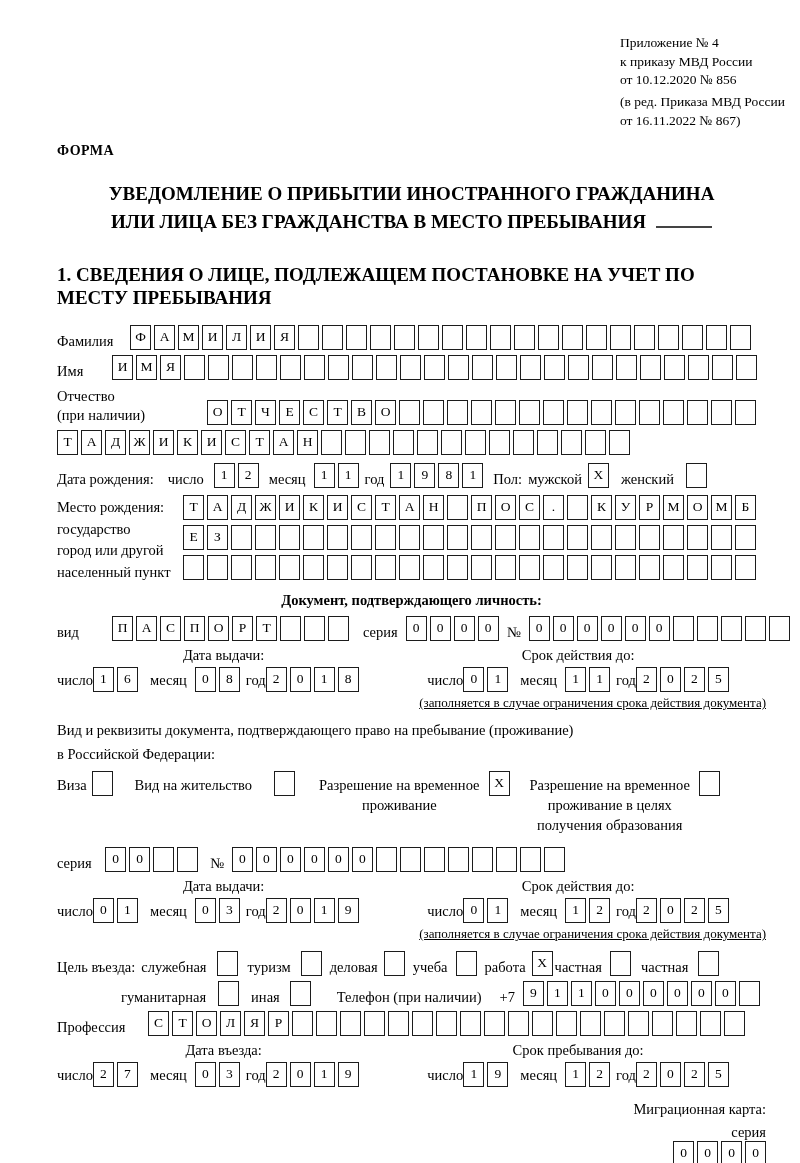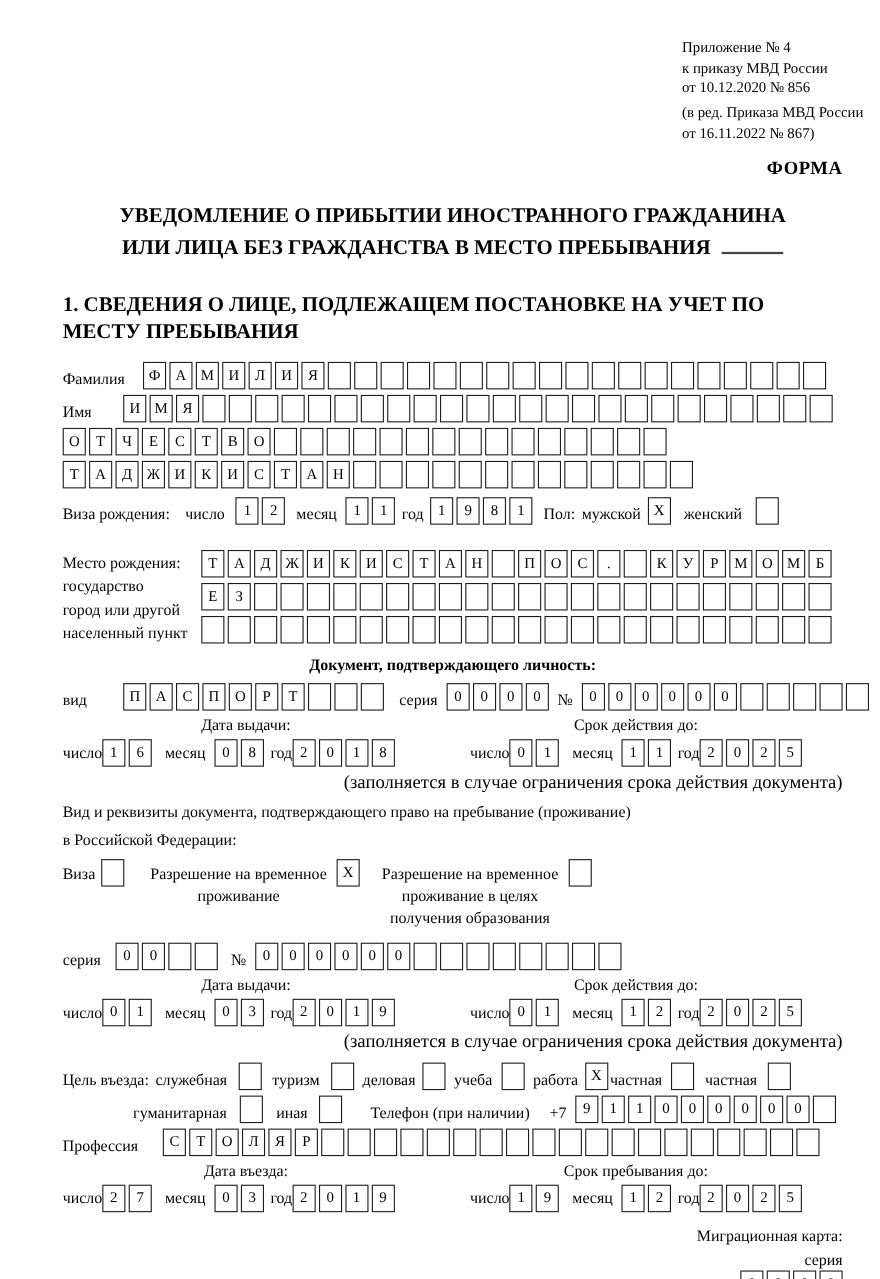--- a/index.html
+++ b/index.html
@@ -8,21 +8,21 @@
     width:800px; height:1163px; overflow:hidden;
     color:#000; font-family:"Liberation Serif", serif;
     font-size:14.5px; line-height:1.25;
   }
   .page { padding:34px 34px 0 57px; }
 
   
   .annex { margin-left:563px; font-size:13.5px; line-height:1.38; white-space:nowrap; }
   .annex .rev { margin-top:3px; }
   .annex .rev + .rev { margin-top:0; }
-  .forma { text-align:right; font-weight:bold; font-size:17px; margin-top:12px; letter-spacing:.5px; }
+  .forma { font-weight:bold; font-size:14px; margin-top:12px; letter-spacing:.5px; }
 
   .title { text-align:center; font-weight:bold; font-size:19px; margin-top:20px; line-height:1.5; }
   .blank-line { display:inline-block; width:56px; border-bottom:2px solid #444; margin-left:10px; }
 
   .section-heading { font-weight:bold; font-size:19px; margin-top:26px; margin-bottom:15px; }
 
   
   .cells { display:inline-flex; gap:3px; flex:none; }
   .cell {
     width:21px; height:25px; flex:none;
@@ -52,21 +52,21 @@
   .cellrows .cells { display:flex; margin-bottom:5px; }
 
   .doc-heading { text-align:center; font-weight:bold; margin:3px 0 7px; }
 
   
   .dates { display:flex; align-items:flex-start; margin-top:3px; }
   .dcol-l { width:47%; flex:none; }
   .dcol-r { width:53%; flex:none; }
   .dhead { text-align:center; margin-bottom:3px; }
   .dline { display:flex; align-items:flex-start; }
-  .note { text-align:right; font-size:17px; margin:3px 0 9px; }
+  .note { text-align:right; font-size:13px; margin:3px 0 9px;text-decoration:underline; }
 
   .intro { margin-bottom:6px; }
 
   .opts { display:flex; align-items:flex-start; margin:8px 0 12px; }
   .opt { display:flex; align-items:flex-start; flex:none; }
   .opt-text { text-align:center; line-height:20px; padding-top:4px; }
   .opt .cells { margin-left:9px; }
 
   .p2 { margin-left:64px; }
   .phone-pre { padding-top:4px; margin:0 8px 0 18px; }
@@ -154,20 +154,24 @@
         <span class="cell"></span>
         <span class="cell"></span>
         <span class="cell"></span>
         <span class="cell"></span>
         <span class="cell"></span>
         <span class="cell"></span>
       </span>
   </div>
 
   <div class="frow">
+    <span class="lbl2 w-pat">
+      <div>Отчество</div>
+      <div>(при наличии)</div>
+    </span>
     <span class="cells">
         <span class="cell">О</span>
         <span class="cell">Т</span>
         <span class="cell">Ч</span>
         <span class="cell">Е</span>
         <span class="cell">С</span>
         <span class="cell">Т</span>
         <span class="cell">В</span>
         <span class="cell">О</span>
         <span class="cell"></span>
@@ -211,21 +215,21 @@
         <span class="cell"></span>
         <span class="cell"></span>
         <span class="cell"></span>
         <span class="cell"></span>
         <span class="cell"></span>
         <span class="cell"></span>
       </span>
   </div>
 
   <div class="frow" style="margin-top:8px;">
-    <span class="lbl">Виза рождения:</span>
+    <span class="lbl">Дата рождения:</span>
     <span class="lbl ml14">число</span>
     <span class="cells ml10">
         <span class="cell">1</span>
         <span class="cell">2</span>
       </span>
     <span class="lbl ml10">месяц</span>
     <span class="cells ml8">
         <span class="cell">1</span>
         <span class="cell">1</span>
       </span>
@@ -240,21 +244,21 @@
     <span class="lbl ml6">мужской</span>
     <span class="cells ml6">
         <span class="cell">X</span>
       </span>
     <span class="lbl ml12">женский</span>
     <span class="cells ml12">
         <span class="cell"></span>
       </span>
   </div>
 
-  <div class="twocol" style="margin-top:23px;">
+  <div class="twocol" style="margin-top:7px;">
     <div class="labels labels-bp">
       <div>Место рождения:</div>
       <div>государство</div>
       <div>город или другой</div>
       <div>населенный пункт</div>
     </div>
     <div class="cellrows">
       <div class="cells">
           <span class="cell">Т</span>
           <span class="cell">А</span>
@@ -426,20 +430,26 @@
   <div class="intro">Вид и реквизиты документа, подтверждающего право на пребывание (проживание)</div>
   <div class="intro">в Российской Федерации:</div>
 
   <div class="opts">
     <span class="opt">
       <span class="opt-text">Виза</span>
       <span class="cells" style="margin-left:5px;">
           <span class="cell"></span>
         </span>
     </span>
+    <span class="opt" style="margin-left:22px;">
+      <span class="opt-text">Вид на жительство</span>
+      <span class="cells" style="margin-left:22px;">
+          <span class="cell"></span>
+        </span>
+    </span>
     <span class="opt" style="margin-left:24px;">
       <span class="opt-text">
         <div>Разрешение на временное</div>
         <div>проживание</div>
       </span>
       <span class="cells">
           <span class="cell">X</span>
         </span>
     </span>
     <span class="opt" style="margin-left:20px;">

